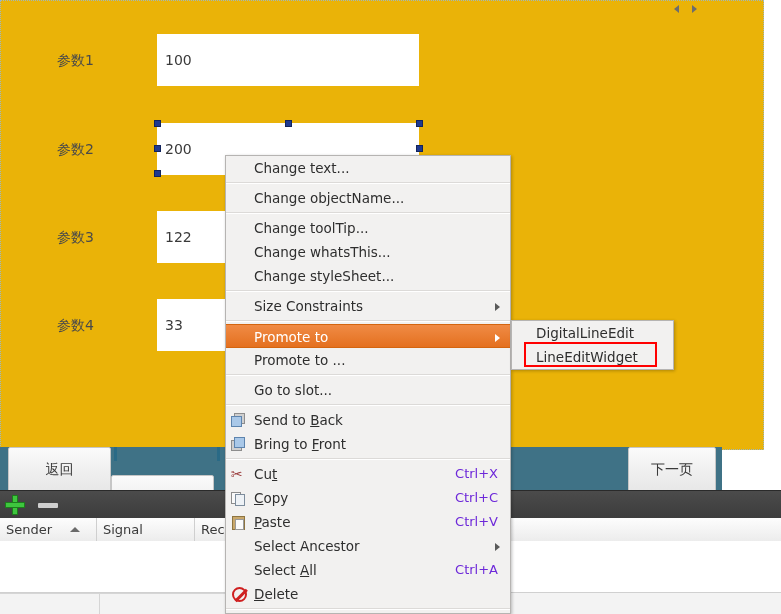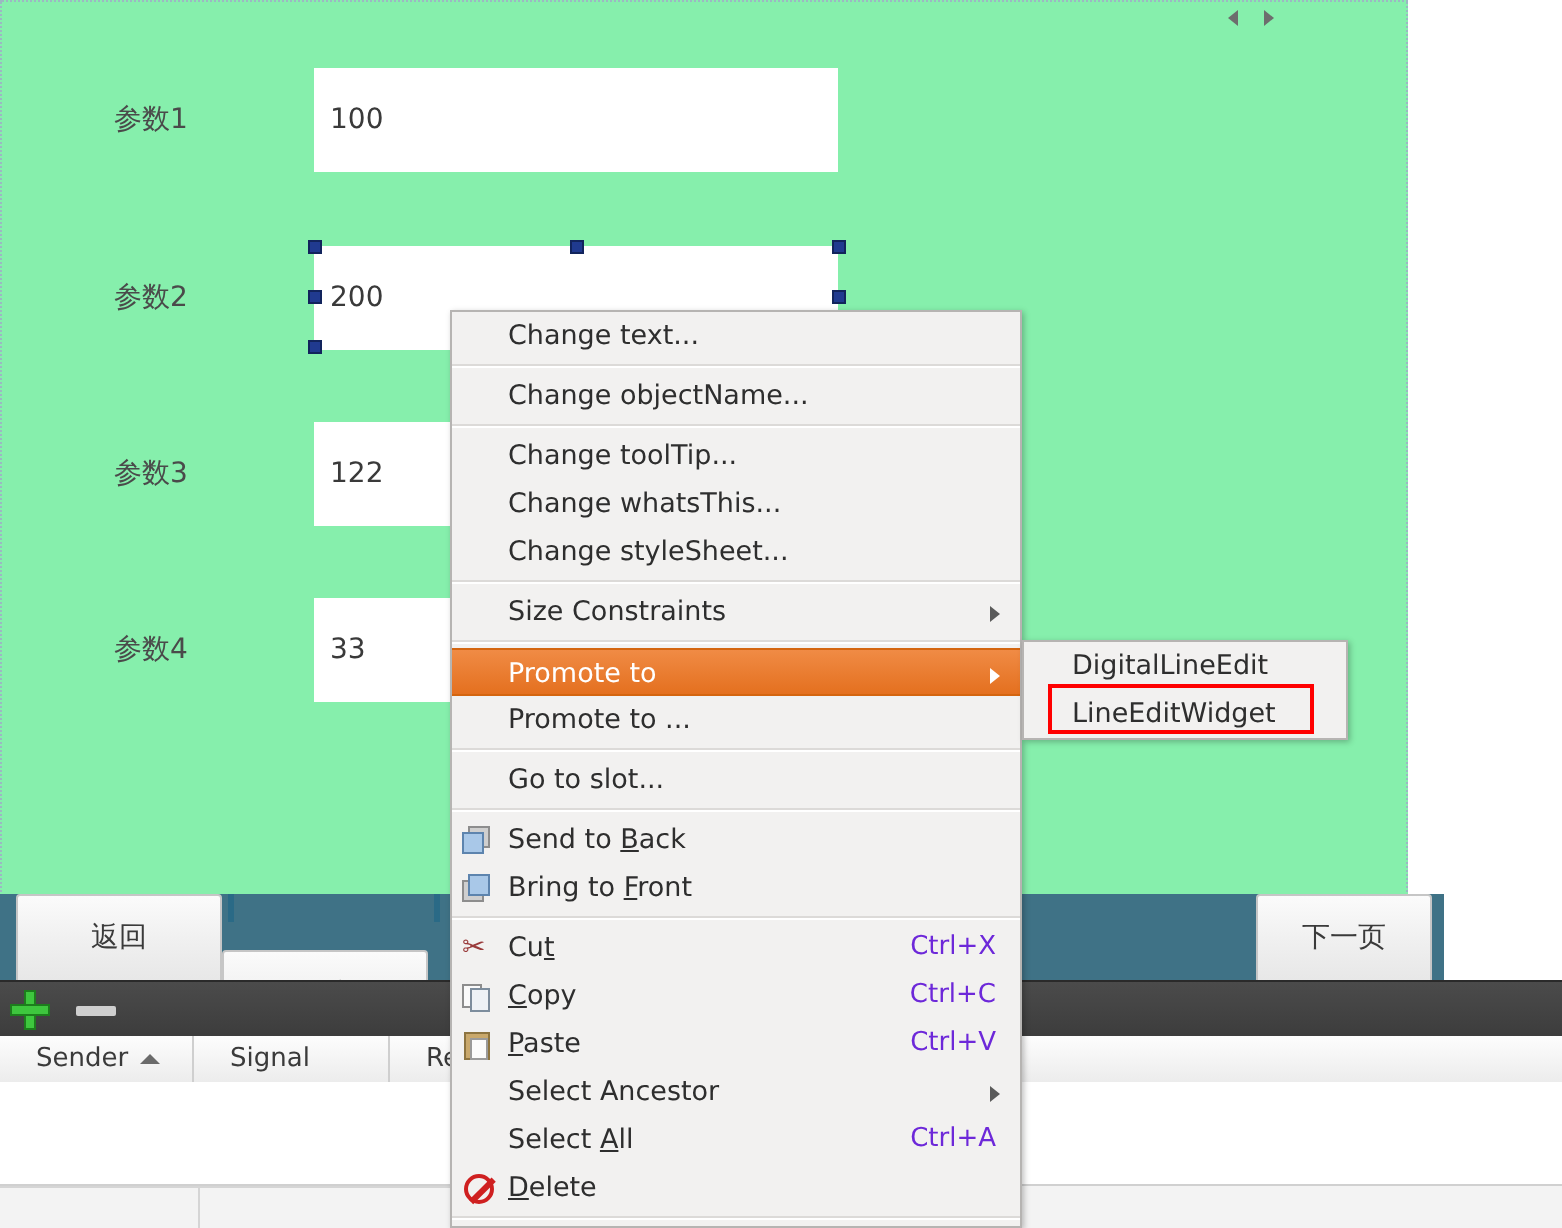--- a/index.html
+++ b/index.html
@@ -6,22 +6,22 @@
   body{
     width:781px;height:614px;overflow:hidden;position:relative;
     background:#ffffff;
     font-family:"DejaVu Sans","Liberation Sans",sans-serif;
     font-size:13px;color:#2b2b2b;
     -webkit-font-smoothing:antialiased;
   }
 
   
   #form-canvas{
-    position:absolute;left:0;top:0;width:704px;height:450px;
-    background:#86efac;
+    position:absolute;left:0;top:0;width:764px;height:450px;
+    background:#eab308;
     border:1px dotted #9bb8c2;
     box-sizing:border-box;
   }
   .form-row{position:absolute;height:52px;}
   .form-label{
     position:absolute;font-size:14px;color:#4a4a4a;
     line-height:52px;
   }
   .form-input{
     position:absolute;background:#ffffff;height:52px;
@@ -65,21 +65,21 @@
   #plus-icon:after{left:0;top:7px;width:20px;height:6px;}
   #minus-icon{position:absolute;left:38px;top:12px;width:20px;height:5px;
      background:#cfcfcf;border-radius:1px;}
 
   
   #sig-table{position:absolute;left:0;top:518px;width:781px;height:96px;background:#ffffff;}
   #sig-header{position:absolute;left:0;top:0;width:781px;height:23px;
      background:linear-gradient(to bottom,#fdfdfd,#ececec);
      border-bottom:1px solid #c3c3c3;}
   .th{position:absolute;top:0;height:23px;line-height:23px;font-size:13px;
-      color:#3a3a3a;padding-left:18px;box-sizing:border-box;
+      color:#3a3a3a;padding-left:6px;box-sizing:border-box;
       border-right:1px solid #cfcfcf;}
   #sort-arrow{position:absolute;left:70px;top:9px;width:0;height:0;
      border-left:5px solid transparent;border-right:5px solid transparent;
      border-bottom:5px solid #6a6a6a;}
   #sig-body{position:absolute;left:0;top:23px;width:781px;height:51px;background:#fff;
      border-bottom:1px solid #d0d0d0;}
   #sig-footer{position:absolute;left:0;top:75px;width:781px;height:21px;
      background:#f3f3f3;}
   .fcell{position:absolute;top:0;height:21px;border-right:1px solid #d5d5d5;
      border-top:1px solid #d5d5d5;box-sizing:border-box;}

